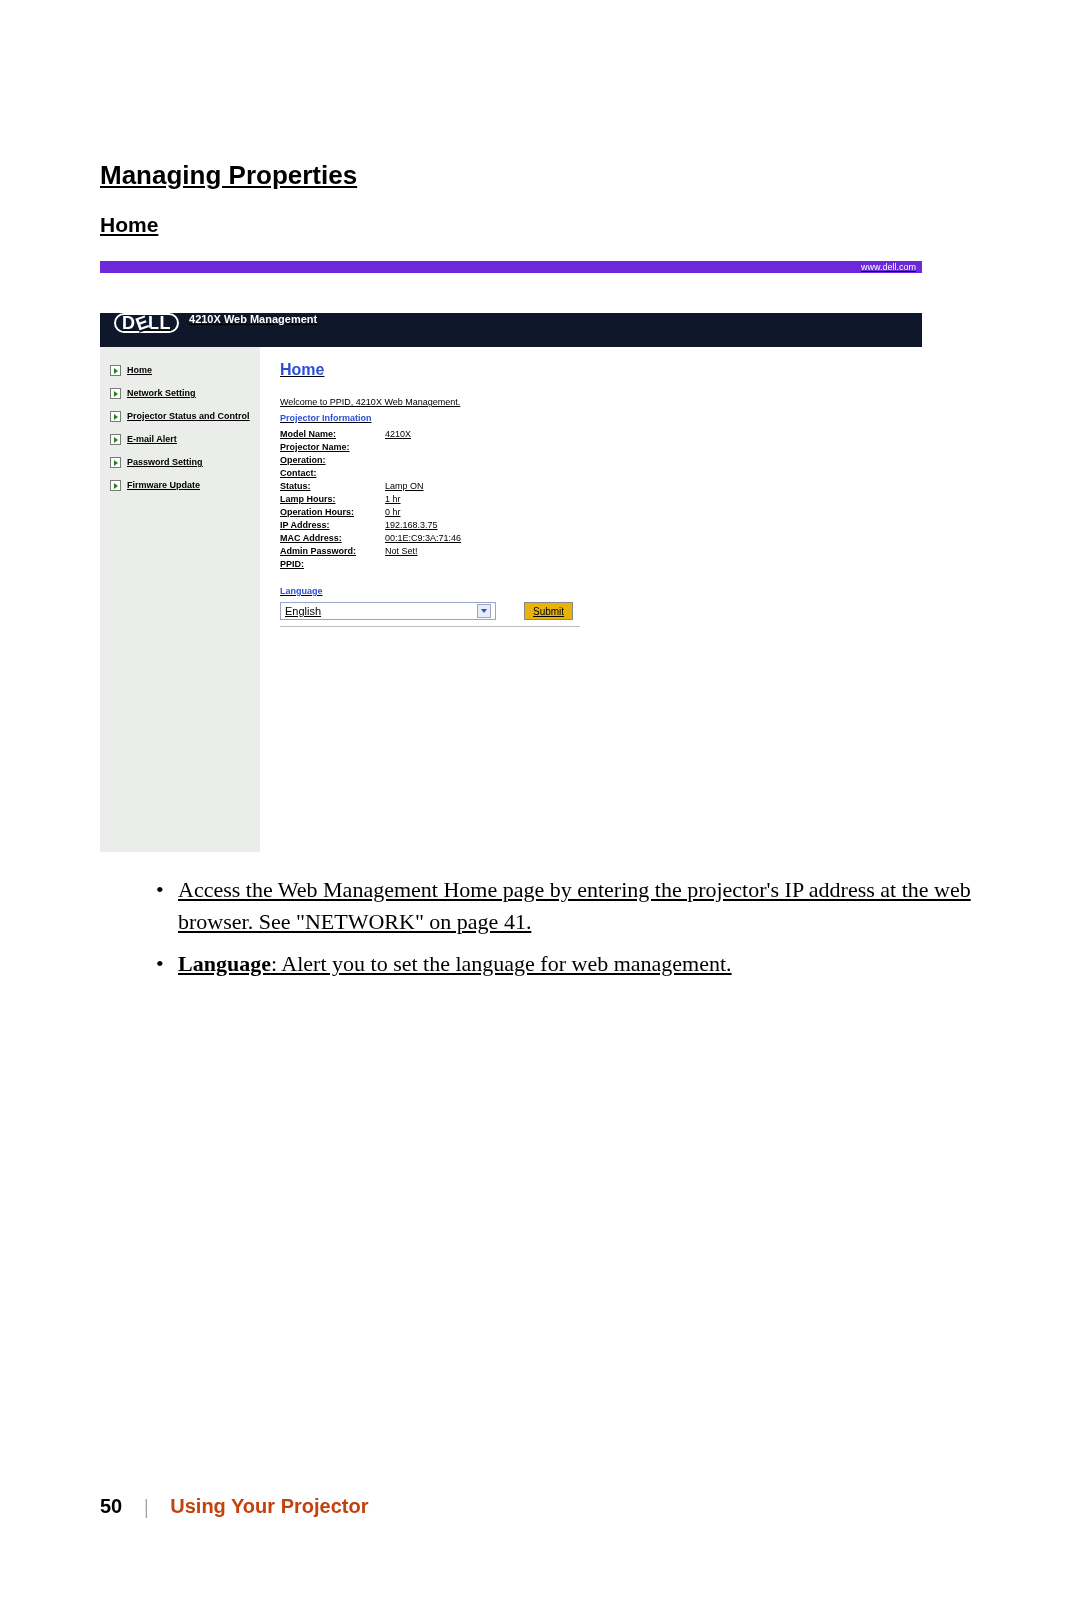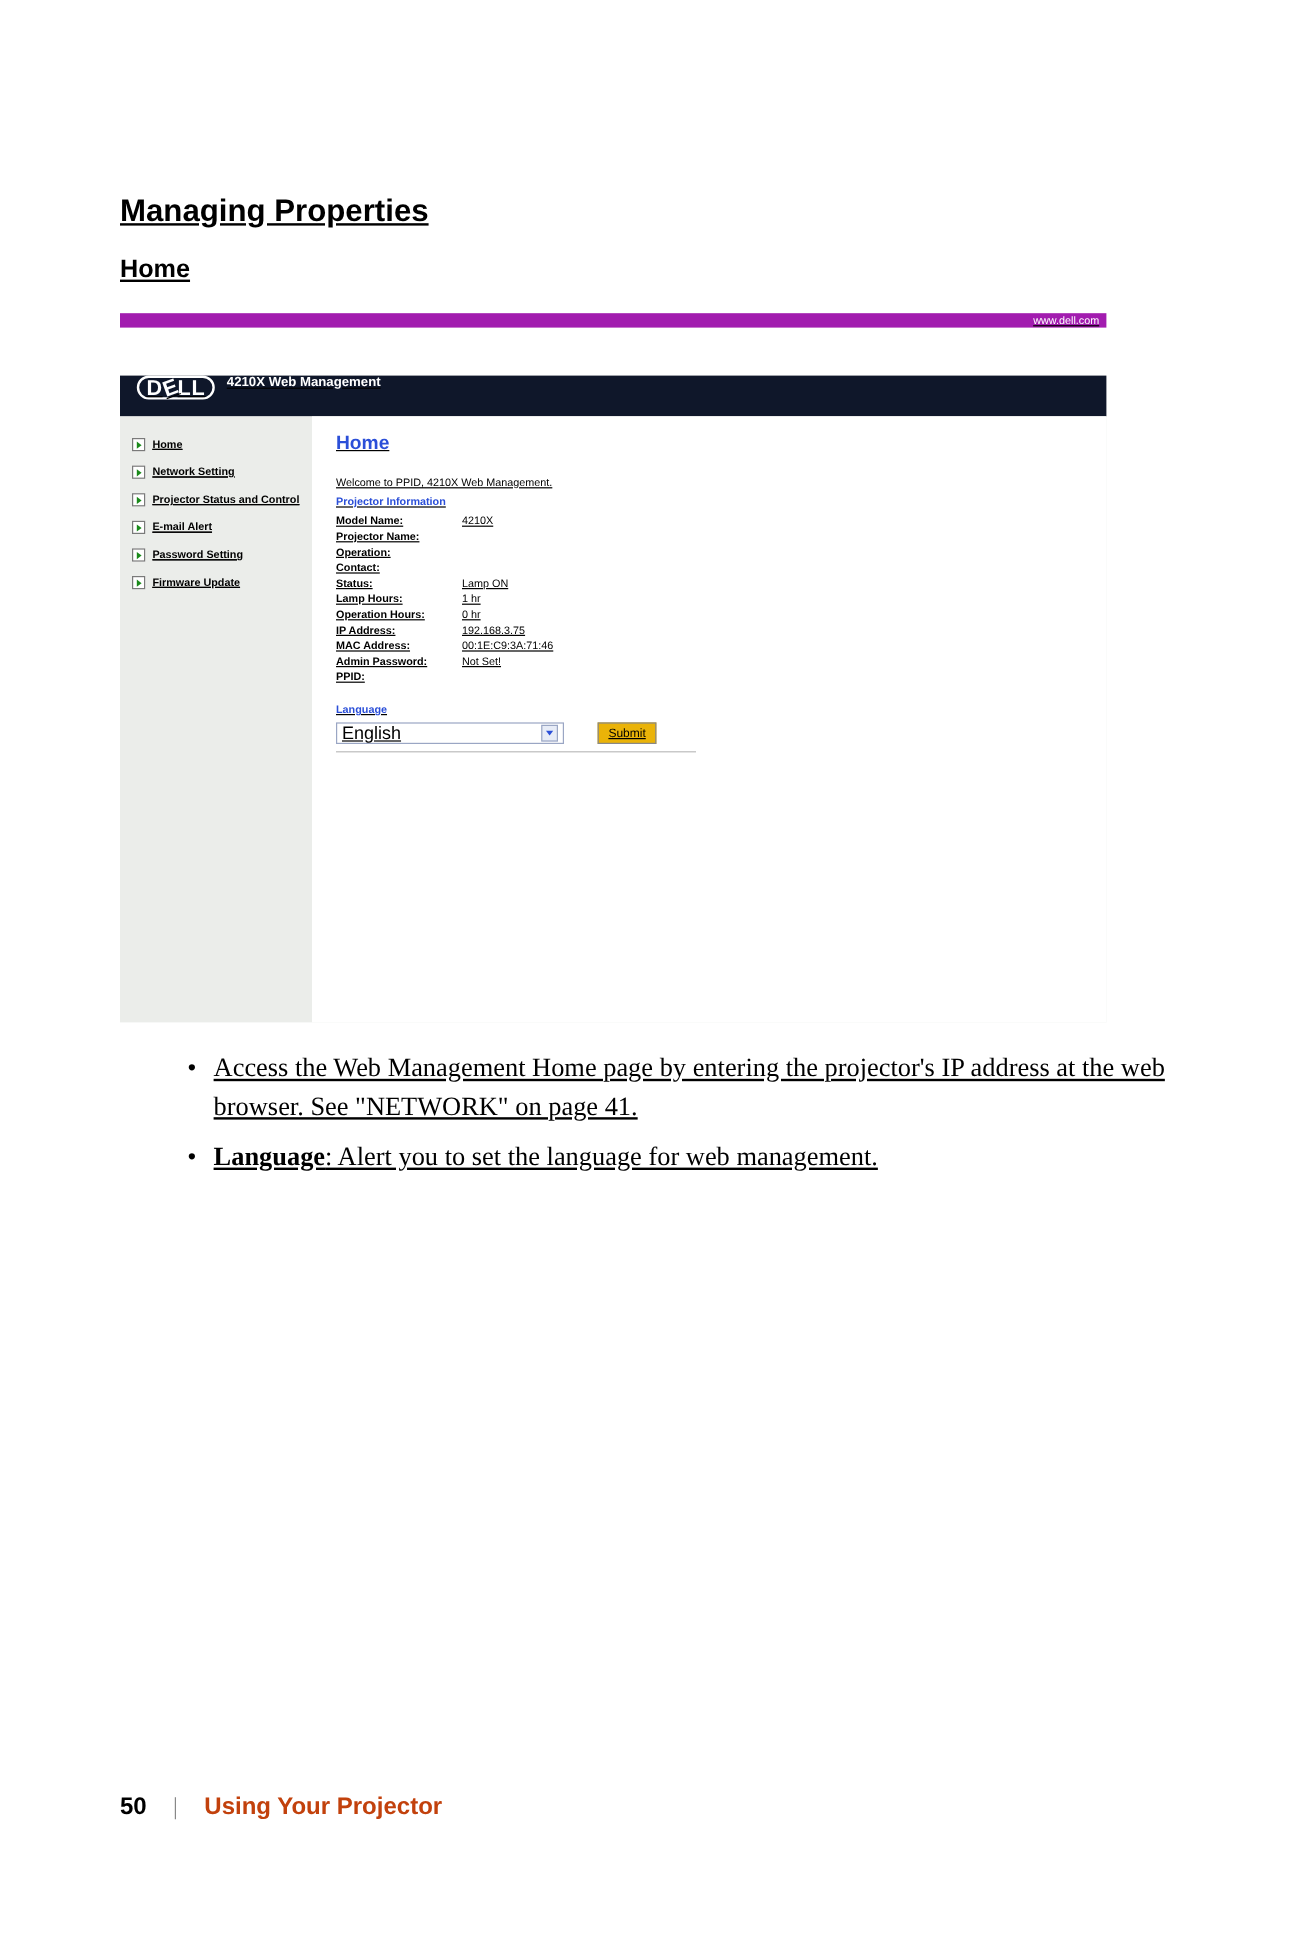--- a/index.html
+++ b/index.html
@@ -29,21 +29,21 @@
     margin-bottom: 24px;
   }
   
   .screenshot {
     width: 822px;
     border: none;
     background: #fff;
     font-family: Arial, Helvetica, sans-serif;
   }
   .url-bar {
-    background: #a21caf;
+    background: #6d28d9;
     color: #fff;
     font-size: 9px;
     text-align: right;
     padding: 1px 6px;
     height: 12px;
     line-height: 10px;
   }
   .header-bar {
     background: #0f172a;
     color: #fff;
@@ -146,25 +146,25 @@
   .info-value {
     flex: 1;
   }
   .lang-row {
     display: flex;
     align-items: center;
     gap: 8px;
     margin-top: 4px;
   }
   .lang-select {
-    width: 190px;
+    width: 216px;
     height: 18px;
     border: 1px solid #9aa6c4;
     background: #fff;
-    font-size: 15px;
+    font-size: 11px;
     padding: 0 4px;
     display: flex;
     align-items: center;
     justify-content: space-between;
   }
   .lang-select .chev {
     width: 14px; height: 14px;
     background: #e7ecf7;
     border: 1px solid #9aa6c4;
     display: inline-flex;

